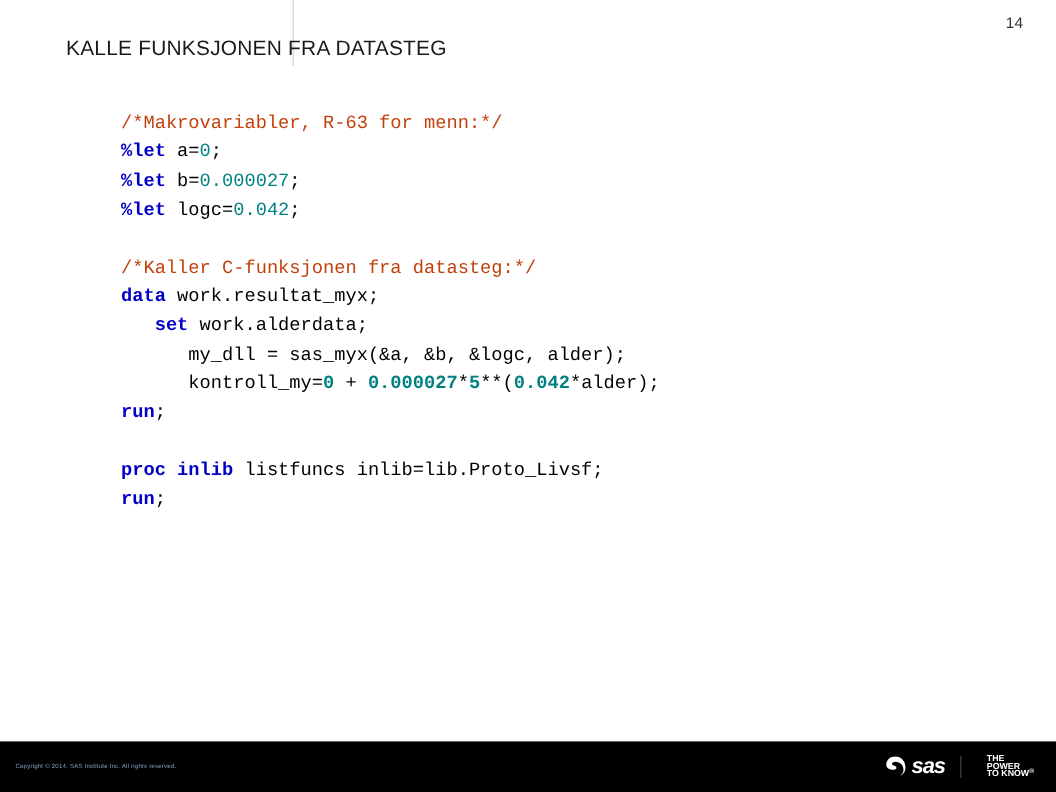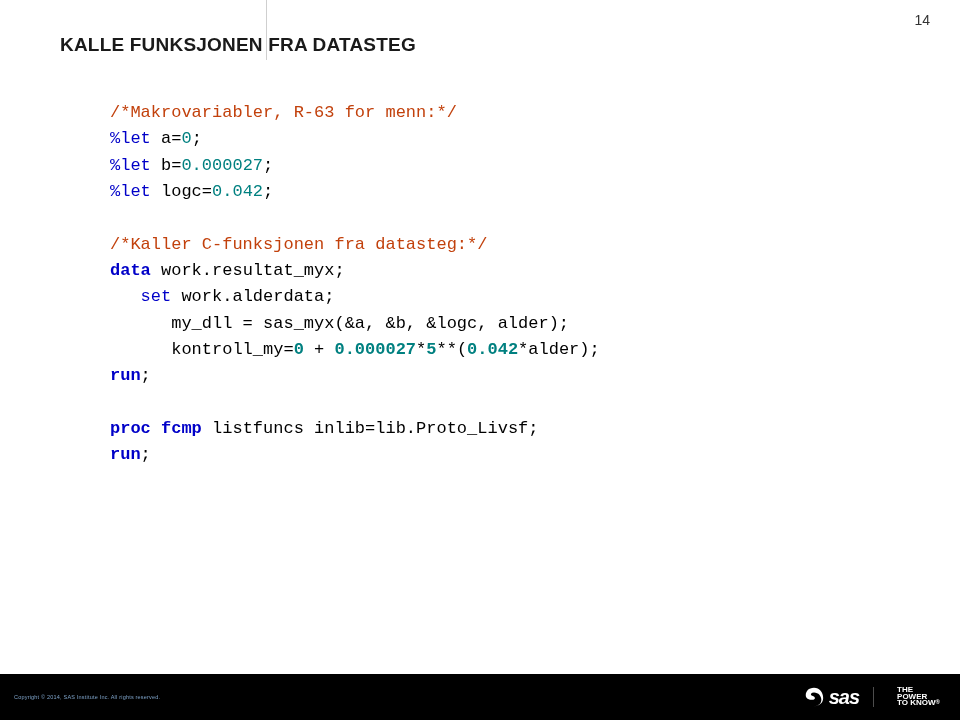--- a/index.html
+++ b/index.html
@@ -35,38 +35,38 @@
     align-items: baseline;
   }
   .title-left {
     font-weight: 900;
     font-size: 19px;
     color: #1a1a1a;
     letter-spacing: -0.3px;
     width: 220px;
   }
   .title-right {
-    font-weight: 700;
+    font-weight: 400;
     font-size: 19px;
     color: #1a1a1a;
     letter-spacing: 0.2px;
   }
   .code {
     position: absolute;
     top: 100px;
     left: 110px;
     font-family: "Courier New", Courier, monospace;
     font-size: 17px;
     line-height: 1.55;
     white-space: pre;
     color: #000;
   }
   .kw { font-weight: bold; }
   .c-green  { color: #c2410c; }
-  .c-blue   { color: #0000c8; }
+  .c-blue   { color: #0000c8; font-weight: bold; }
   .c-teal   { color: #008080; }
   .footer {
     position: absolute;
     left: 0; right: 0; bottom: 0;
     height: 46px;
     background: #000000;
     display: flex;
     align-items: center;
     justify-content: space-between;
     padding: 0 20px 0 14px;
@@ -124,21 +124,21 @@
 <span class="c-blue">%let</span><span> b=</span><span class="c-teal">0.000027</span><span>;</span>
 <span class="c-blue">%let</span><span> logc=</span><span class="c-teal">0.042</span><span>;</span>
 
 <span class="c-green">/*Kaller C-funksjonen fra datasteg:*/</span>
 <span class="kw c-blue">data</span><span> work.resultat_myx;</span>
    <span class="c-blue">set</span><span> work.alderdata;</span>
 <span>      my_dll = sas_myx(&amp;a, &amp;b, &amp;logc, alder);</span>
 <span>      kontroll_my=</span><span class="kw c-teal">0</span><span> + </span><span class="kw c-teal">0.000027</span><span>*</span><span class="kw c-teal">5</span><span>**(</span><span class="kw c-teal">0.042</span><span>*alder);</span>
 <span class="kw c-blue">run</span><span>;</span>
 
-<span class="kw c-blue">proc</span><span> </span><span class="kw c-blue">fcmp</span><span> listfuncs inlib=lib.Proto_Livsf;</span>
+<span class="kw c-blue">proc</span><span> </span><span class="kw c-blue">inlib</span><span> listfuncs inlib=lib.Proto_Livsf;</span>
 <span class="kw c-blue">run</span><span>;</span></div>
 
 <div class="footer">
   <div class="copyright">Copyright © 2014, SAS Institute Inc. All rights reserved.</div>
   <div class="footer-right">
     <div class="sas-logo">
       <svg class="sas-swirl" viewBox="0 0 24 24">
         <path d="M12 2 C6 2 3 6 3 10 C3 14 7 15 10 15 C12 15 13 14 13 13 C13 11 10 11 9 10 C8 9 9 7 12 7 C17 7 20 11 20 15 C20 19 17 22 12 22 C18 22 22 18 22 13 C22 7 18 2 12 2 Z" fill="#ffffff"></path>
       </svg>
       <span class="sas-text">sas</span>

